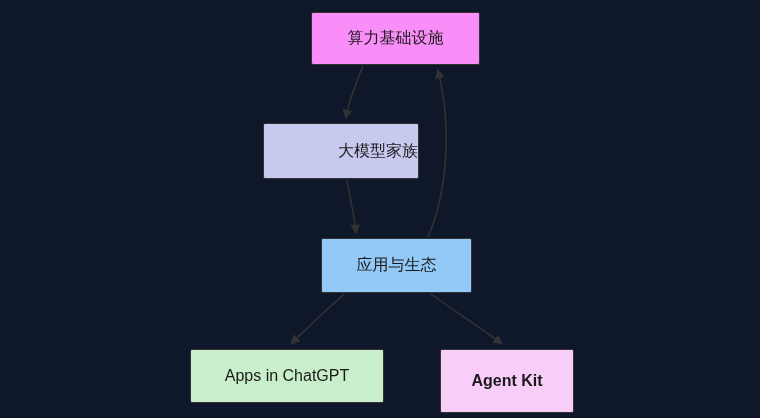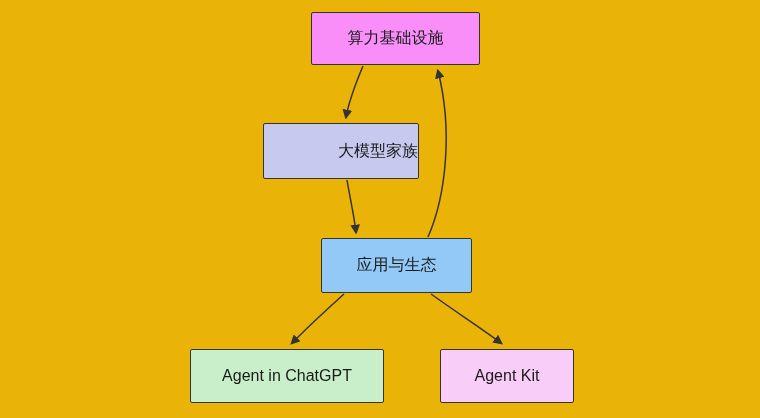--- a/index.html
+++ b/index.html
@@ -9,21 +9,21 @@
   body {
     width: 760px;
     height: 418px;
     background: #ffffff;
     font-family: "Liberation Sans", "DejaVu Sans", sans-serif;
   }
   .canvas {
     position: relative;
     width: 760px;
     height: 418px;
-    background: #eab308;
+    background: #0f172a;
     overflow: hidden;
   }
   .edges {
     position: absolute;
     left: 0;
     top: 0;
     width: 760px;
     height: 418px;
   }
   .edges path.edge {
@@ -42,21 +42,21 @@
   }
   .node-label {
     font-size: 16px;
     color: #1a1a1a;
     white-space: nowrap;
   }
   .node-compute  { left: 311px; top: 12px;  width: 169px; height: 53px; }
   .node-models   { left: 263px; top: 123px; width: 156px; height: 56px; }
   .node-apps     { left: 321px; top: 238px; width: 151px; height: 55px; }
   .node-chatgpt  { left: 190px; top: 349px; width: 194px; height: 54px; }
-  .node-agentkit { left: 440px; top: 349px; width: 134px; height: 54px; }
+  .node-agentkit { left: 440px; top: 349px; width: 134px; height: 64px; font-weight: bold; }
 </style>
 </head>
 <body>
 
 <div class="canvas">
 
   <svg class="edges" viewBox="0 0 760 418" width="760" height="418" xmlns="http://www.w3.org/2000/svg">
     <defs>
       <marker id="arrowhead" viewBox="0 0 10 10" refX="7.5" refY="5" markerWidth="6.5" markerHeight="6.5" orient="auto-start-reverse">
         <path d="M0,0 L10,5 L0,10 z" fill="#333333"></path>
@@ -80,20 +80,20 @@
 
   <div class="node node-models" style="background-color: rgb(199, 201, 239); border-color: rgb(51, 51, 51); justify-content: flex-end;">
     <span class="node-label">大模型家族</span>
   </div>
 
   <div class="node node-apps" style="background-color: rgb(147, 201, 246); border-color: rgb(51, 51, 51);">
     <span class="node-label">应用与生态</span>
   </div>
 
   <div class="node node-chatgpt" style="background-color: rgb(201, 239, 202); border-color: rgb(51, 51, 51);">
-    <span class="node-label">Agent in ChatGPT</span>
+    <span class="node-label">Apps in ChatGPT</span>
   </div>
 
   <div class="node node-agentkit" style="background-color: rgb(248, 205, 248); border-color: rgb(51, 51, 51);">
     <span class="node-label">Agent Kit</span>
   </div>
 
 </div>
 
 </body></html>

